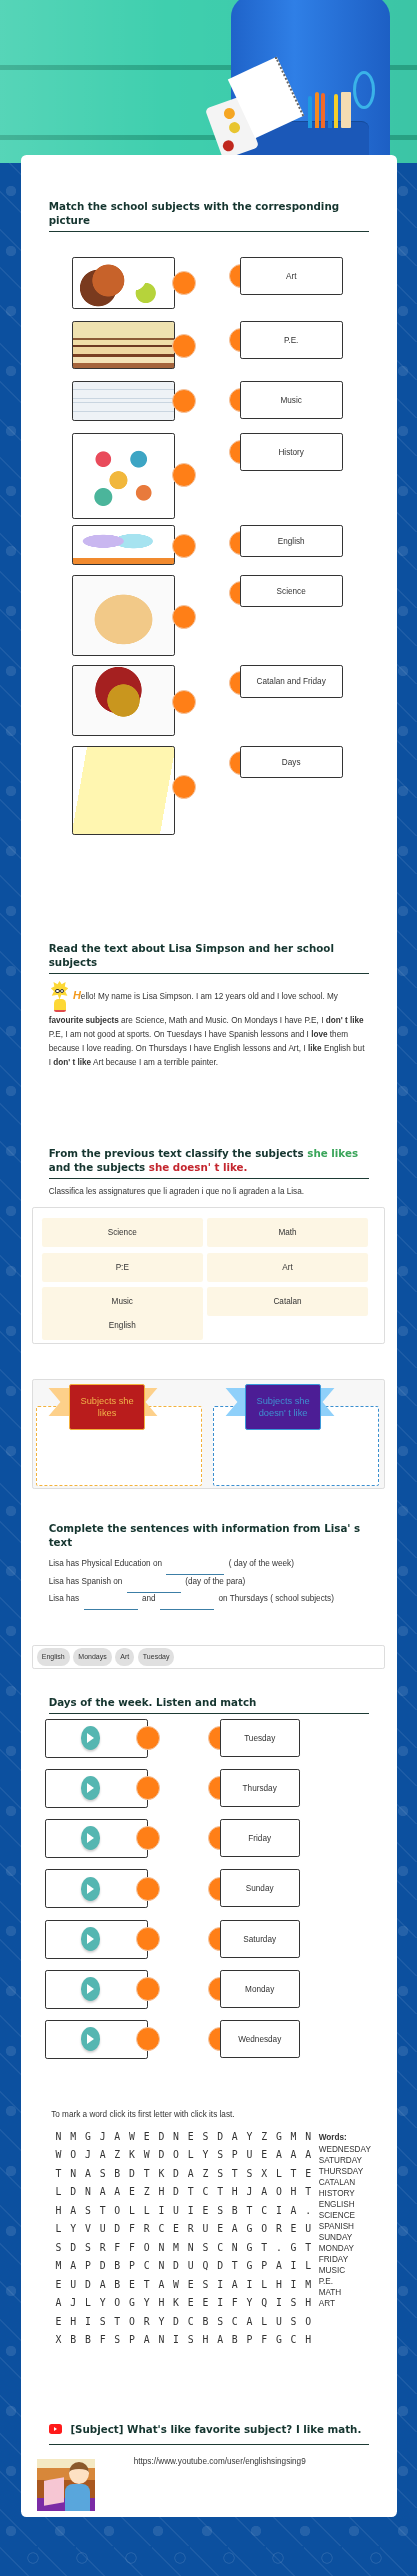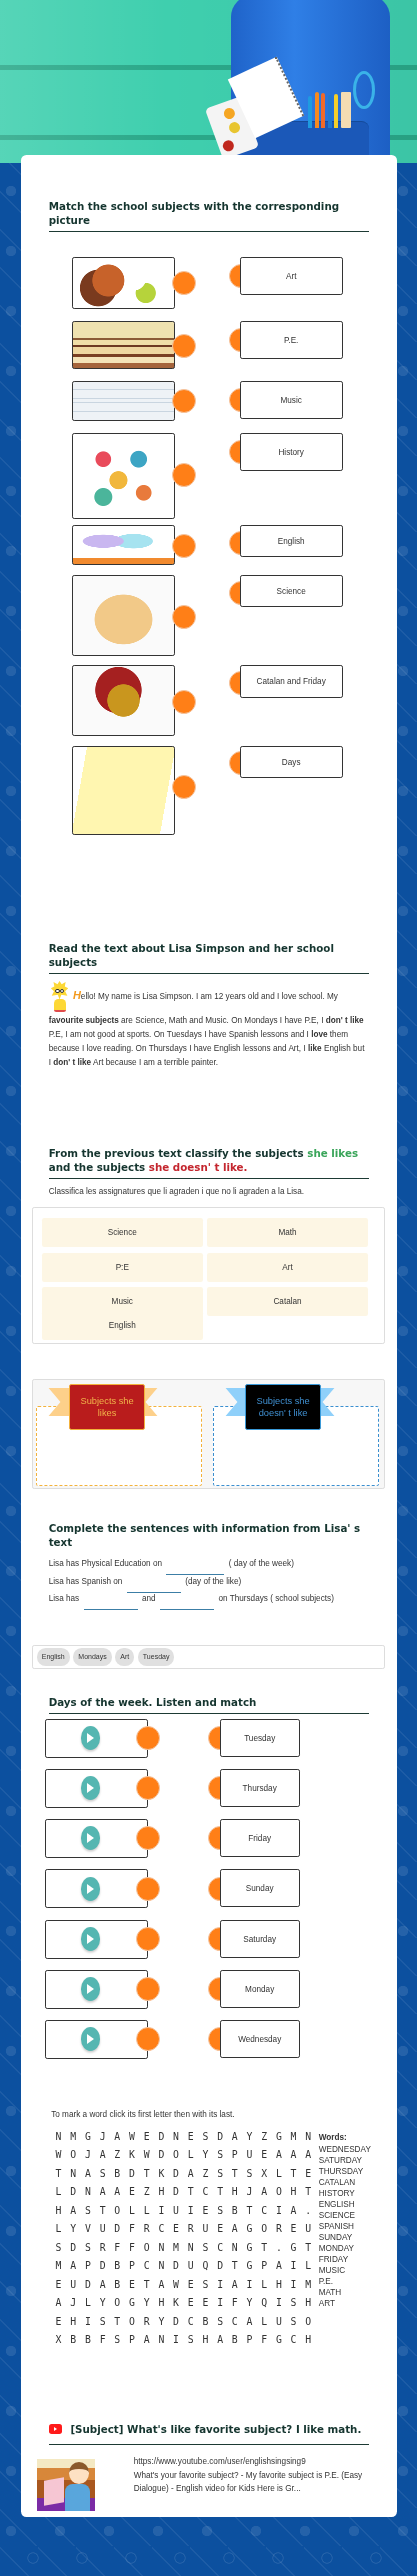--- a/index.html
+++ b/index.html
@@ -291,31 +291,31 @@
       <polygon points="0,0 60,0 60,52 0,52 22,26" fill="#fdd08a"></polygon>
       <polygon points="202,0 142,0 142,52 202,52 180,26" fill="#fdd08a"></polygon>
     </svg>
     <div class="ribbon-label" style="left:36px;border-color:#f3b23b;background:#b91c1c;color:#f0b34a">Subjects she likes</div>
 
     <div class="bin" style="left:180px;border-color:#3a8fd0"></div>
     <svg class="ribbon-tail" style="left:192px" viewBox="0 0 202 52">
       <polygon points="0,0 60,0 60,52 0,52 22,26" fill="#8fd0fa"></polygon>
       <polygon points="202,0 142,0 142,52 202,52 180,26" fill="#8fd0fa"></polygon>
     </svg>
-    <div class="ribbon-label" style="left:212px;border-color:#3a9ad9;background:#000000;color:#3f8fd0">Subjects she doesn' t like</div>
+    <div class="ribbon-label" style="left:212px;border-color:#3a9ad9;background:#4c1d95;color:#3f8fd0">Subjects she doesn' t like</div>
   </div>
 
   <div class="section" style="top:1366px">
     <h2 class="h2" style="border-bottom:none;padding-bottom:2.2px">Complete the sentences with information from Lisa' s text</h2>
     <div style="margin-top:3.3px">
       <div class="sentence">
         <span>Lisa has Physical Education on</span><input class="blank" style="width: 58px;" type="text"><span>( day of the week)</span>
       </div>
       <div class="sentence" style="margin-top:-3.3px">
-        <span>Lisa has Spanish on</span><input class="blank" style="width: 54px;" type="text"><span>(day of the like)</span>
+        <span>Lisa has Spanish on</span><input class="blank" style="width: 54px;" type="text"><span>(day of the para)</span>
       </div>
       <div class="sentence" style="margin-top:-3.3px">
         <span>Lisa has</span><input class="blank" style="width: 54px;" type="text"><span>and</span><input class="blank" style="width: 54px;" type="text"><span>on Thursdays ( school subjects)</span>
       </div>
     </div>
   </div>
 
   <div class="word-bank" style="top:1490px">
     <span class="pill">English</span>
     <span class="pill">Mondays</span>
@@ -365,21 +365,21 @@
     <div class="dot" style="left:187px;top:1822px"></div>
     <div class="word-box" style="left:199px;top:1815px;height:38px;width:80px">Monday</div>
 
     <div class="pic-box" style="left:24.5px;top:1865px;height:39px"></div>
     <div class="play" style="left:60px;top:1872px"></div>
     <div class="dot" style="left:115px;top:1872px"></div>
     <div class="dot" style="left:187px;top:1872px"></div>
     <div class="word-box" style="left:199px;top:1865px;height:38px;width:80px">Wednesday</div>
   </div>
 
-  <p class="ws-instr" style="position:absolute;left:30.5px;top:1955px">To mark a word click its first letter then with its last.</p>
+  <p class="ws-instr" style="position:absolute;left:30.5px;top:1955px">To mark a word click its first letter with click its last.</p>
 
   <div class="grid" id="ws-grid" style="left:30.5px;top:1972px">
       <div class="grid-row">
         <span>N</span>
         <span>M</span>
         <span>G</span>
         <span>J</span>
         <span>A</span>
         <span>W</span>
         <span>E</span>
@@ -644,16 +644,15 @@
       <span>[Subject] What's like favorite subject? I like math.</span>
     </h2>
   </div>
   <div class="thumb" style="left:16px;top:2304px">
     <div class="book"></div>
     <div class="shirt"></div>
     <div class="kid"></div>
   </div>
   <div class="video-text" style="left:113px;top:2300px;width:245px">
     <div>https://www.youtube.com/user/englishsingsing9</div>
-    <div>What's your favorite subject? - My favorite subject is P.E. (Easy Dialogue) - English video for Kids Here is Gr...</div>
   </div>
 </div>
 
 
 </body></html>

